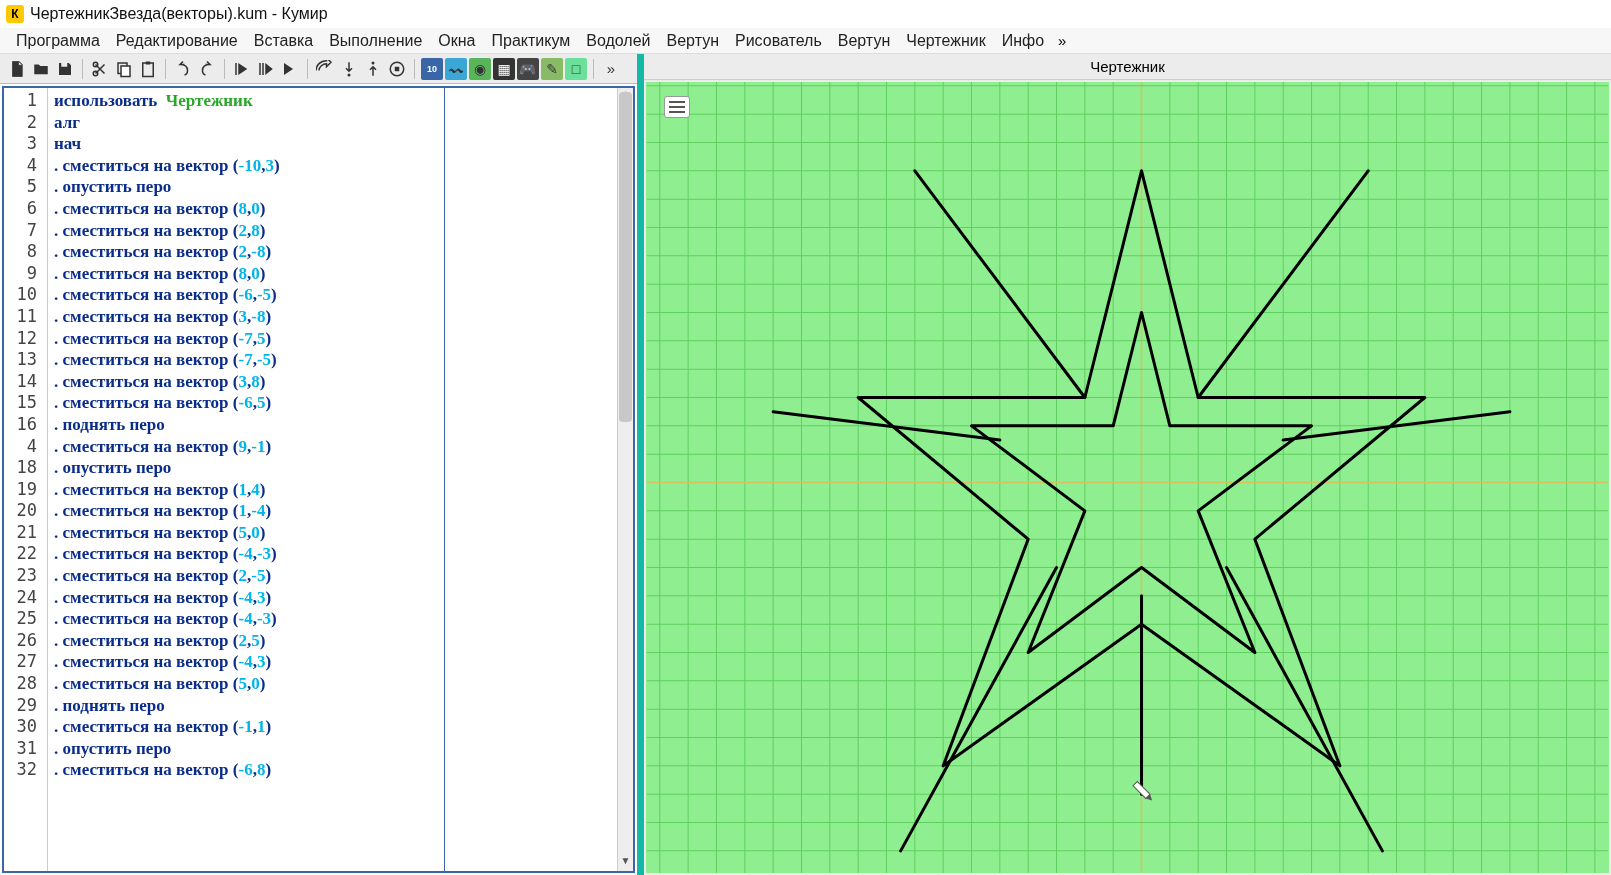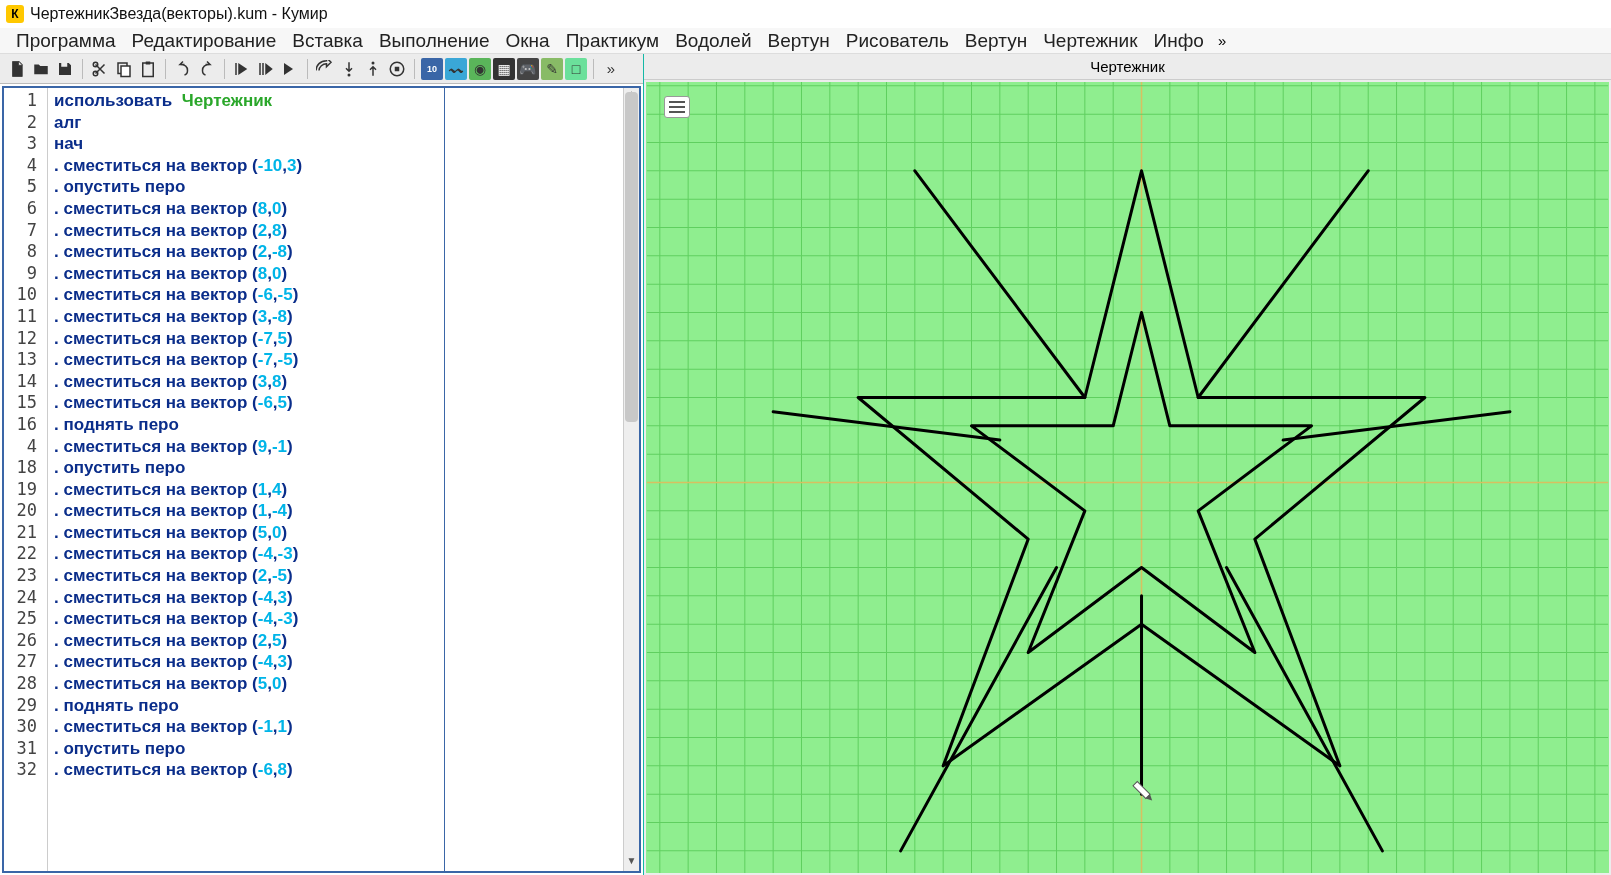--- a/index.html
+++ b/index.html
@@ -1,32 +1,32 @@
 <!DOCTYPE html>
 <html><head>
 <meta charset="utf-8">
 <style>
   * { box-sizing: border-box; margin: 0; padding: 0; }
   body { font-family: "Segoe UI", Arial, sans-serif; font-size: 14px; background: #fff; width: 1611px; height: 875px; overflow: hidden; }
   .titlebar { height: 28px; display: flex; align-items: center; padding: 0 6px; background: #fff; }
   .titlebar .logo { width: 18px; height: 18px; background: #ffc800; border-radius: 3px; color: #000; font-weight: bold; font-size: 12px; text-align: center; line-height: 18px; margin-right: 6px; }
   .titlebar .title { font-size: 16px; color: #111; }
   .menubar { height: 26px; display: flex; align-items: center; padding: 0 8px; border-bottom: 1px solid #ddd; background: #f7f7f7; }
-  .menubar .menu-item { padding: 3px 8px; font-size: 19px; color: #222; cursor: default; }
+  .menubar .menu-item { padding: 3px 8px; font-size: 16px; color: #222; cursor: default; }
   .menubar .more { padding: 3px 6px; font-size: 15px; }
   .main { display: flex; height: calc(875px - 28px - 26px); }
-  .left { width: 644px; display: flex; flex-direction: column; border-right: 1px solid #14b8a6; }
+  .left { width: 644px; display: flex; flex-direction: column; border-right: 7px solid #14b8a6; }
   .toolbar { height: 30px; background: #ececec; border-bottom: 1px solid #bbb; display: flex; align-items: center; padding: 0 6px; gap: 2px; }
   .tbtn { width: 22px; height: 22px; display: inline-flex; align-items: center; justify-content: center; border-radius: 2px; color: #333; }
   .tbtn svg { width: 18px; height: 18px; }
   .sep { width: 1px; height: 20px; background: #bbb; margin: 0 4px; }
   .editor-wrap { flex: 1; display: flex; border: 2px solid #3a66a7; margin: 2px; position: relative; overflow: hidden; }
   .gutter { width: 44px; background: #fff; border-right: 1px solid #ccc; padding-top: 2px; }
   .gutter .ln { height: 21.6px; line-height: 21.6px; text-align: right; padding-right: 10px; color: #444; font-size: 17px; font-family: Consolas, monospace; }
-  .code { flex: 1; padding: 2px 6px; font-family: Liberation Sans, sans-serif; font-size: 17px; line-height: 21.6px; white-space: pre; overflow: hidden; }
+  .code { flex: 1; padding: 2px 6px; font-family: Liberation Serif, serif; font-size: 17px; line-height: 21.6px; white-space: pre; overflow: hidden; }
   .editor-split { position: absolute; top: 0; bottom: 0; left: 440px; width: 1px; background: #3a66a7; }
   .scrollbar-v { position: absolute; right: 0; top: 0; bottom: 0; width: 16px; background: #eee; border-left: 1px solid #ccc; }
   .scrollbar-v .thumb { position: absolute; left: 1px; right: 1px; top: 4px; height: 330px; background: #c8c8c8; border-radius: 4px; }
   .scrollbar-v .arrow { position: absolute; left: 0; right: 0; height: 16px; text-align: center; font-size: 10px; color: #555; }
   .scrollbar-v .arrow.up { top: 0; }
   .scrollbar-v .arrow.down { bottom: 0; }
   .kw { color: #0a2d8a; font-weight: bold; }
   .cmd { color: #0a2d8a; font-weight: bold; }
   .mod { color: #2aa72a; font-weight: bold; }
   .num { color: #00b5e8; font-weight: bold; }

